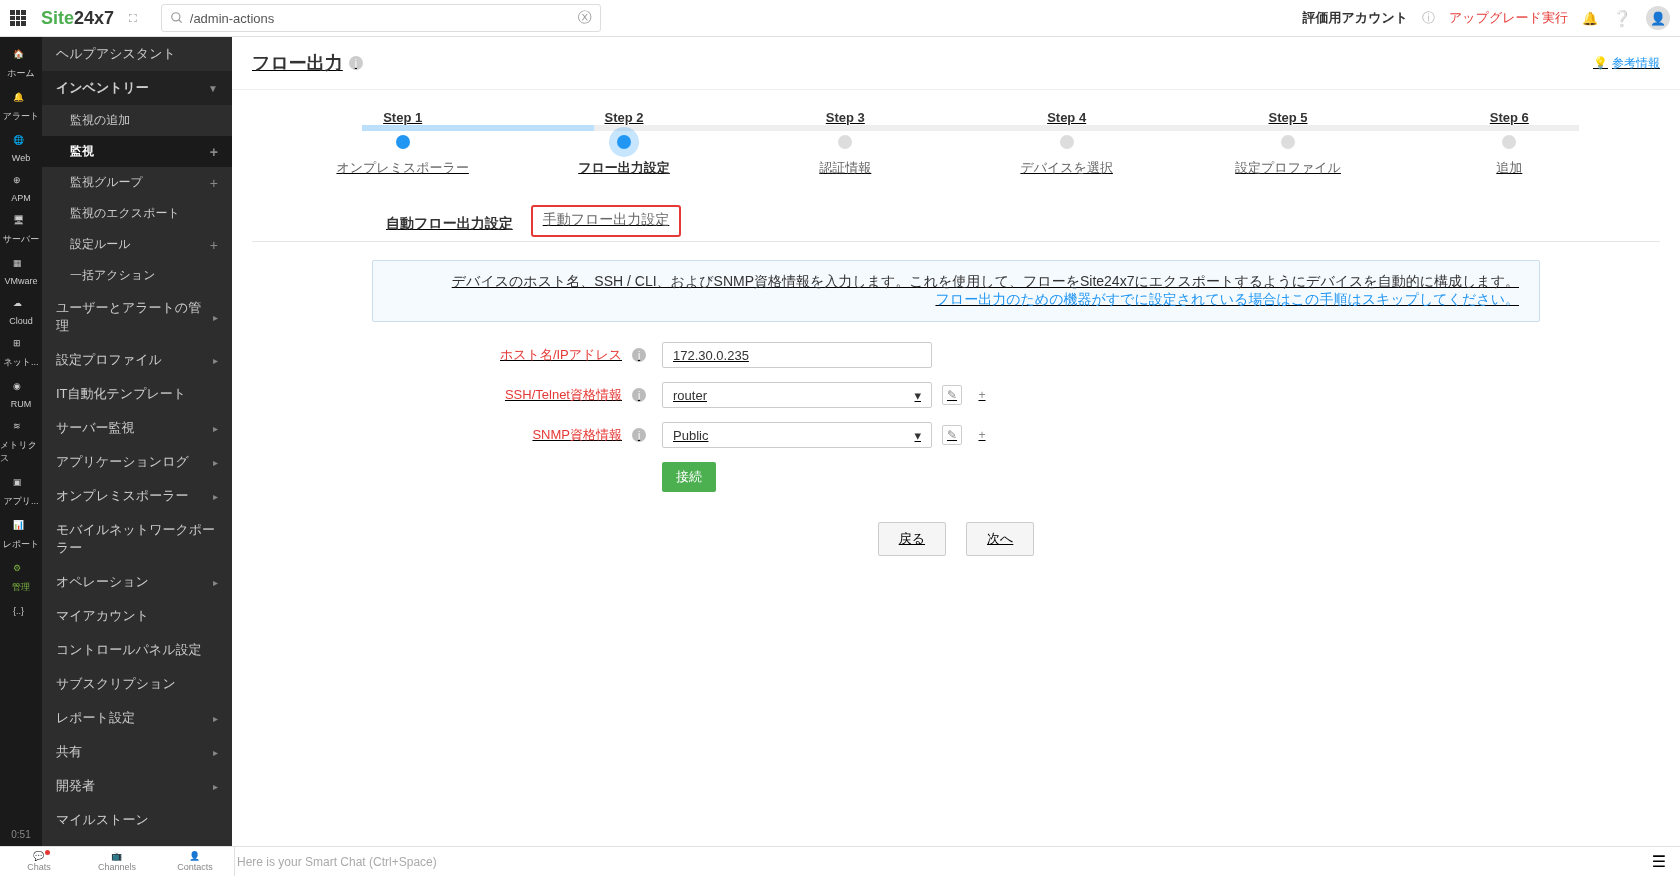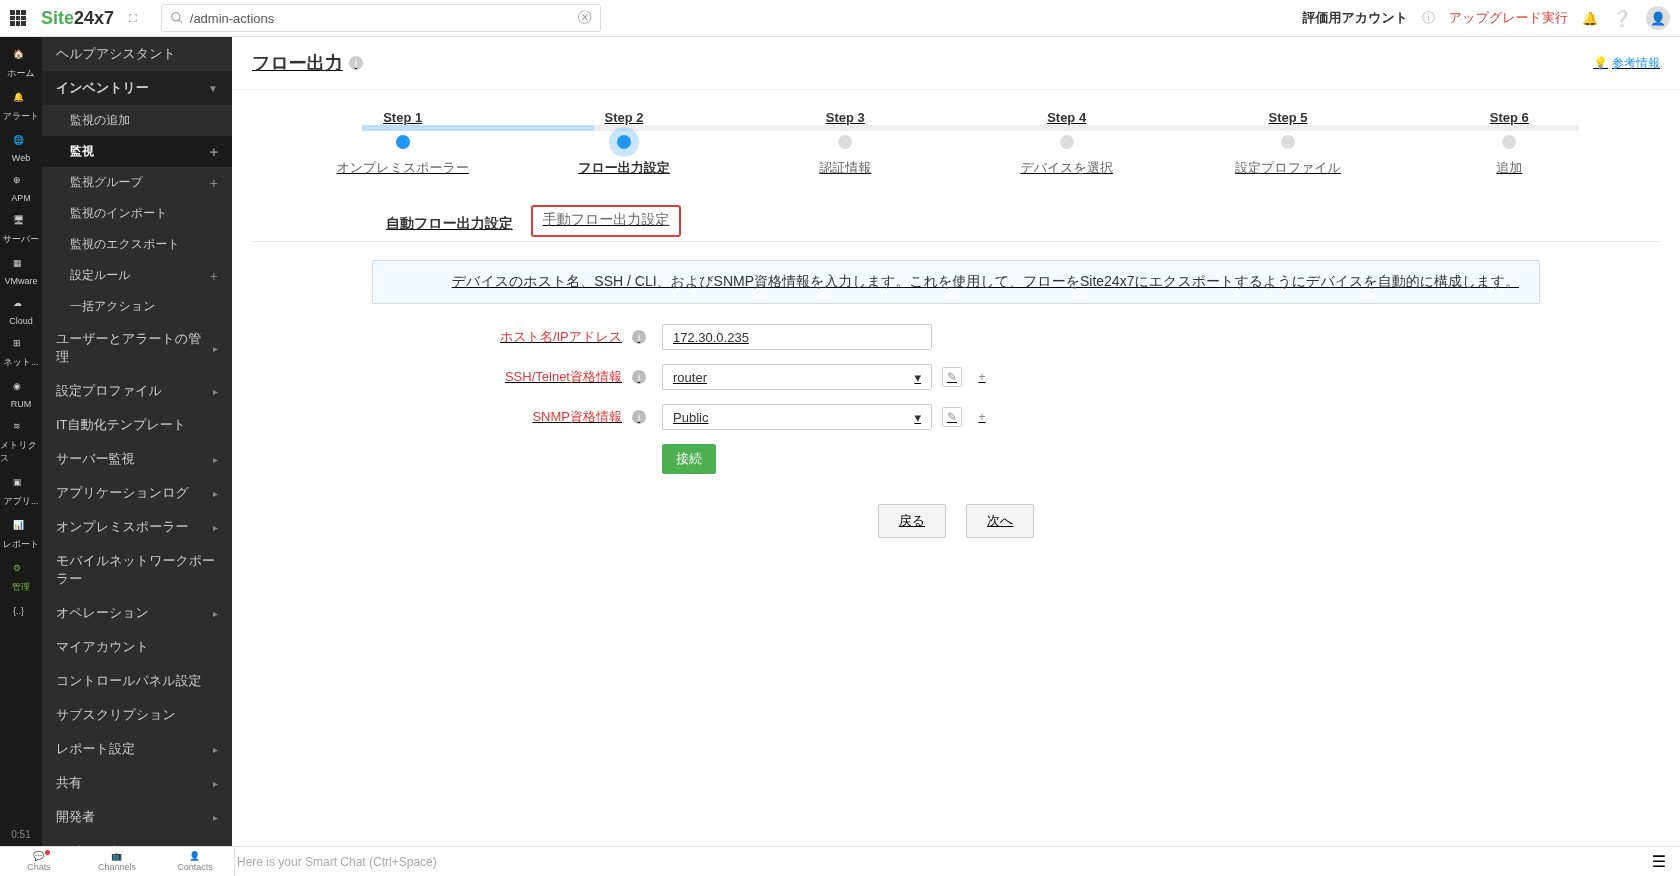--- a/index.html
+++ b/index.html
@@ -200,23 +200,20 @@
       </div>
     <div class="sidebar-sub active">
         <span>監視</span>
         <span class="plus">+</span>
       </div>
     <div class="sidebar-sub">
         <span>監視グループ</span>
         <span class="plus">+</span>
       </div>
     <div class="sidebar-sub">
-        <span>監視のインポート</span>
-      </div>
-    <div class="sidebar-sub">
         <span>監視のエクスポート</span>
       </div>
     <div class="sidebar-sub">
         <span>設定ルール</span>
         <span class="plus">+</span>
       </div>
     <div class="sidebar-sub">
         <span>一括アクション</span>
       </div>
     <div class="sidebar-item">
@@ -318,20 +315,21 @@
         </div>
     </div>
 
     <div class="tabs">
       <div class="tab">自動フロー出力設定</div>
       <div class="tab highlighted">手動フロー出力設定</div>
     </div>
 
     <div class="info-banner">
       <div>デバイスのホスト名、SSH / CLI、およびSNMP資格情報を入力します。これを使用して、フローをSite24x7にエクスポートするようにデバイスを自動的に構成します。</div>
+      <a href="#">フロー出力のための機器がすでに設定されている場合はこの手順はスキップしてください。</a>
     </div>
 
     <div class="form">
       <div class="form-row">
         <div class="form-label">
             <span>ホスト名/IPアドレス</span>
             <span class="info-i">i</span>
           </div>
         <input class="form-input" value="172.30.0.235" style="">
       </div>

